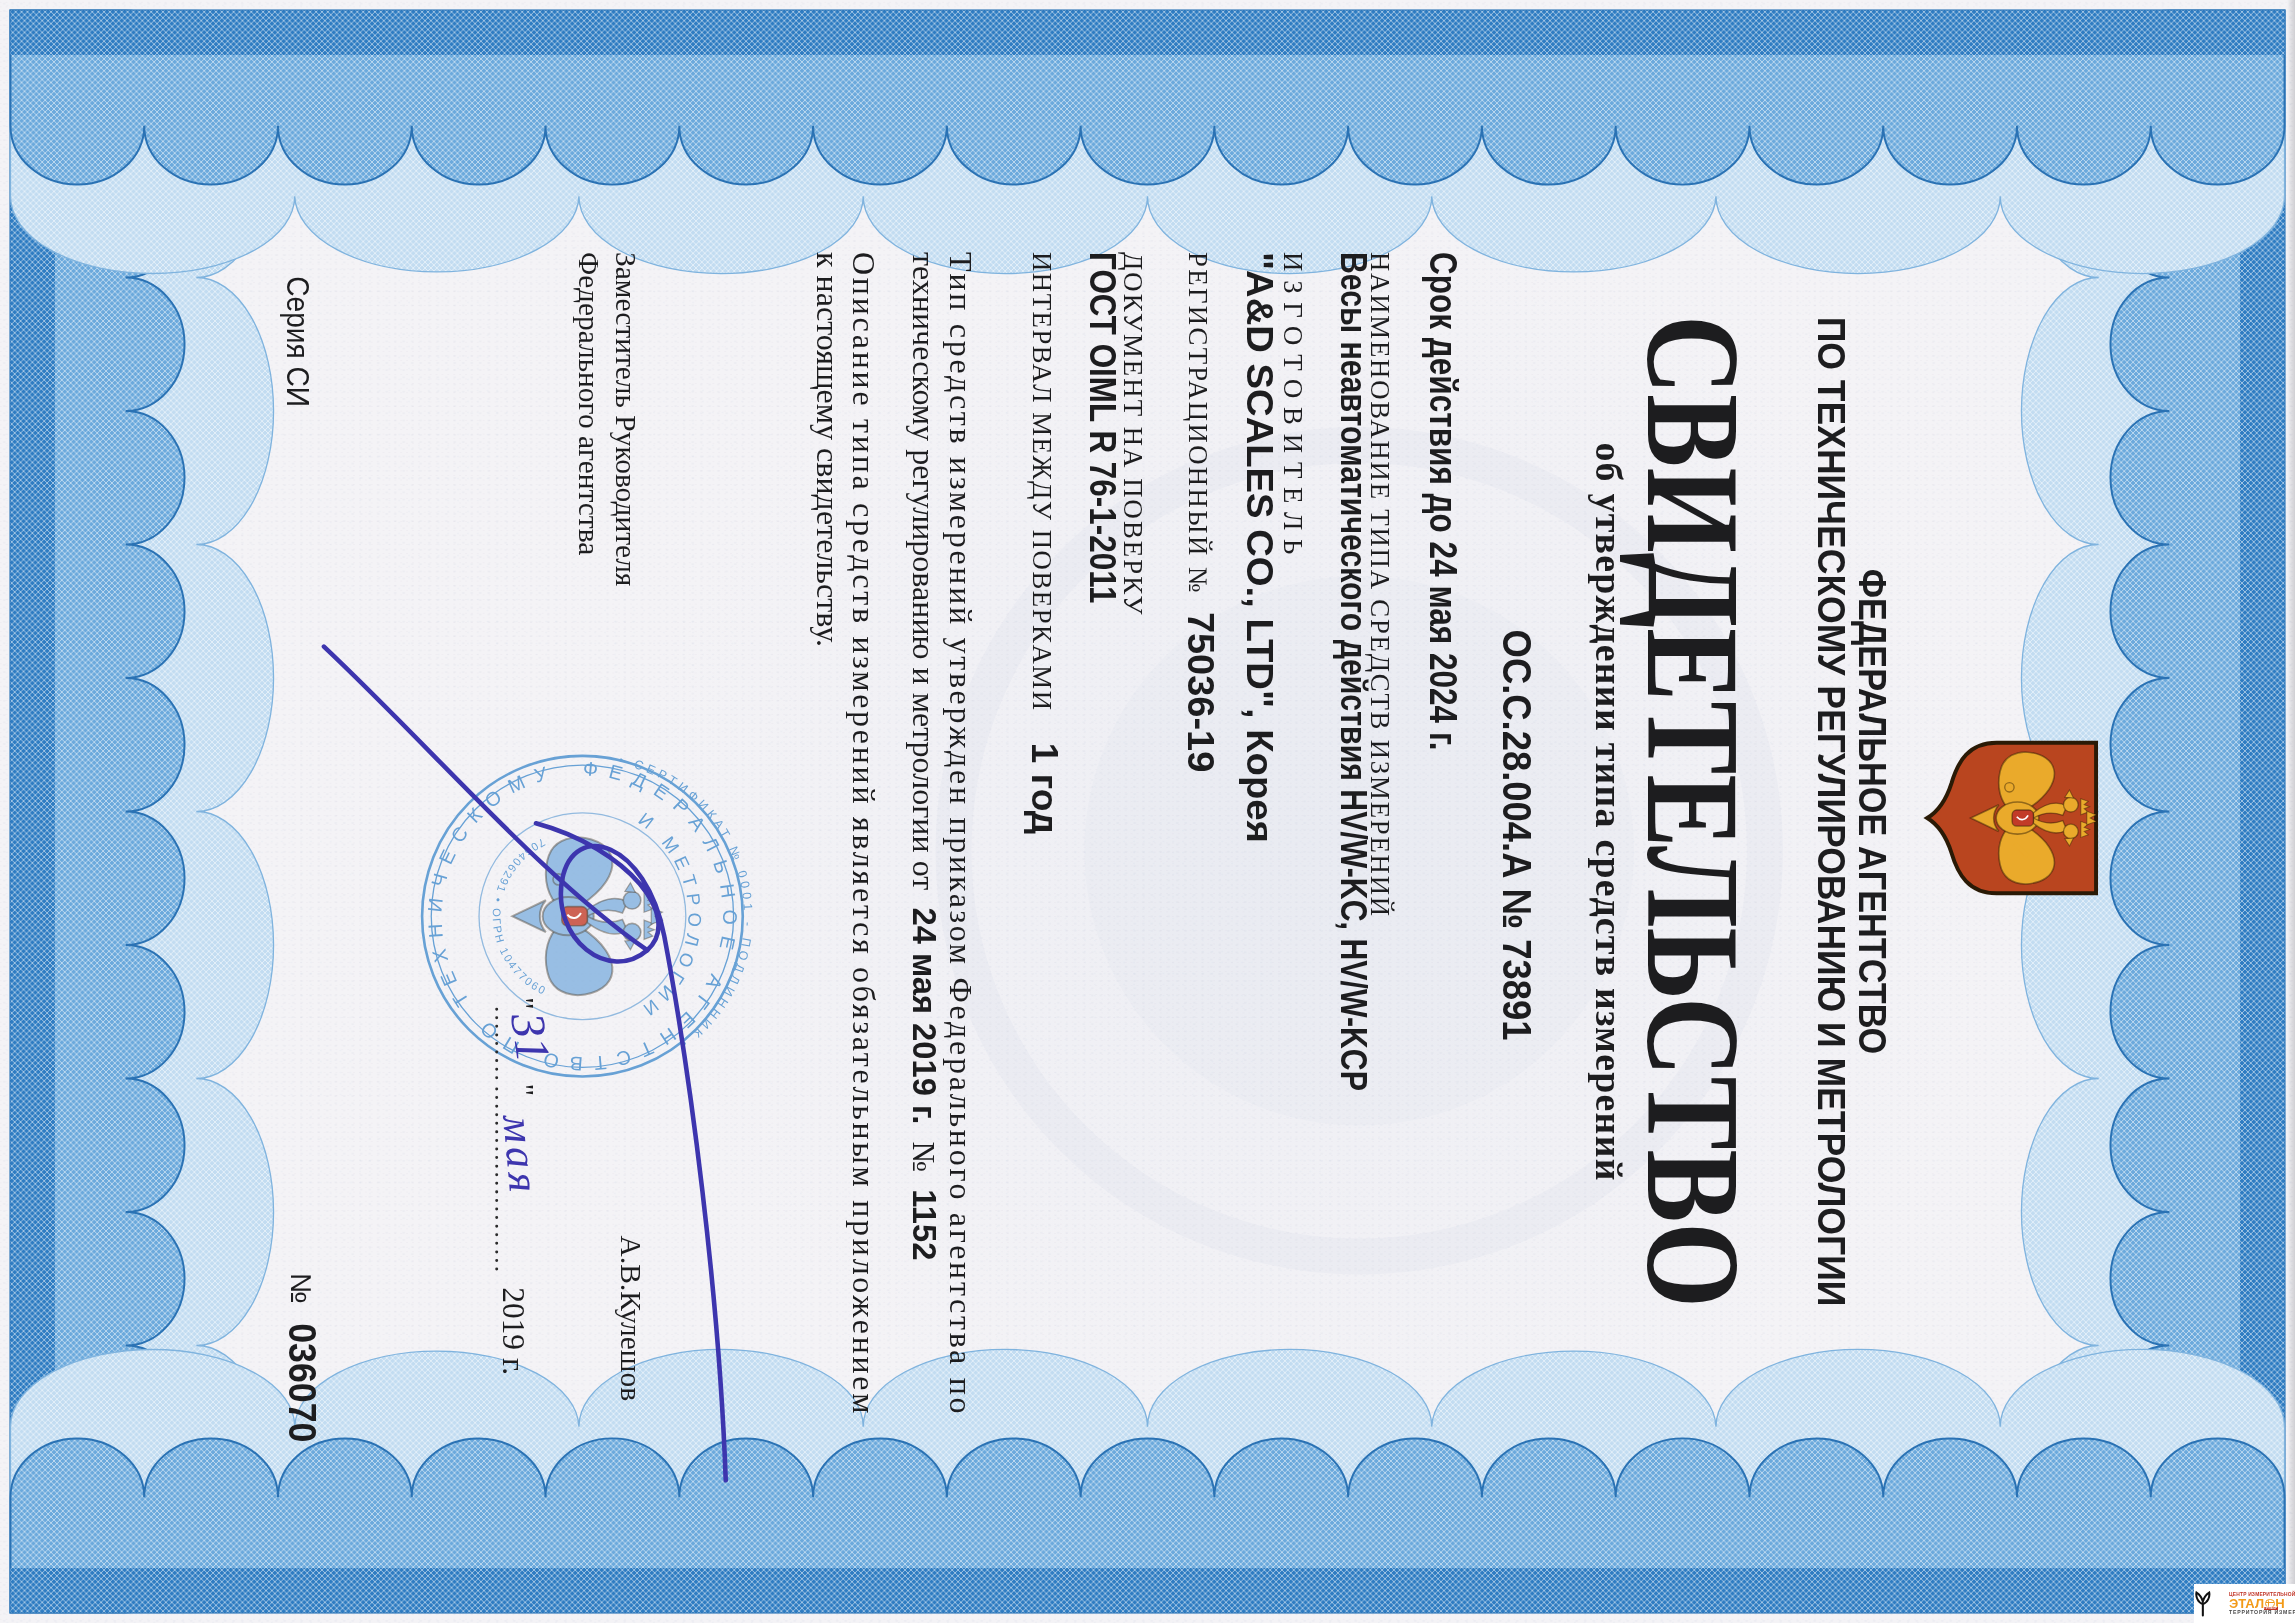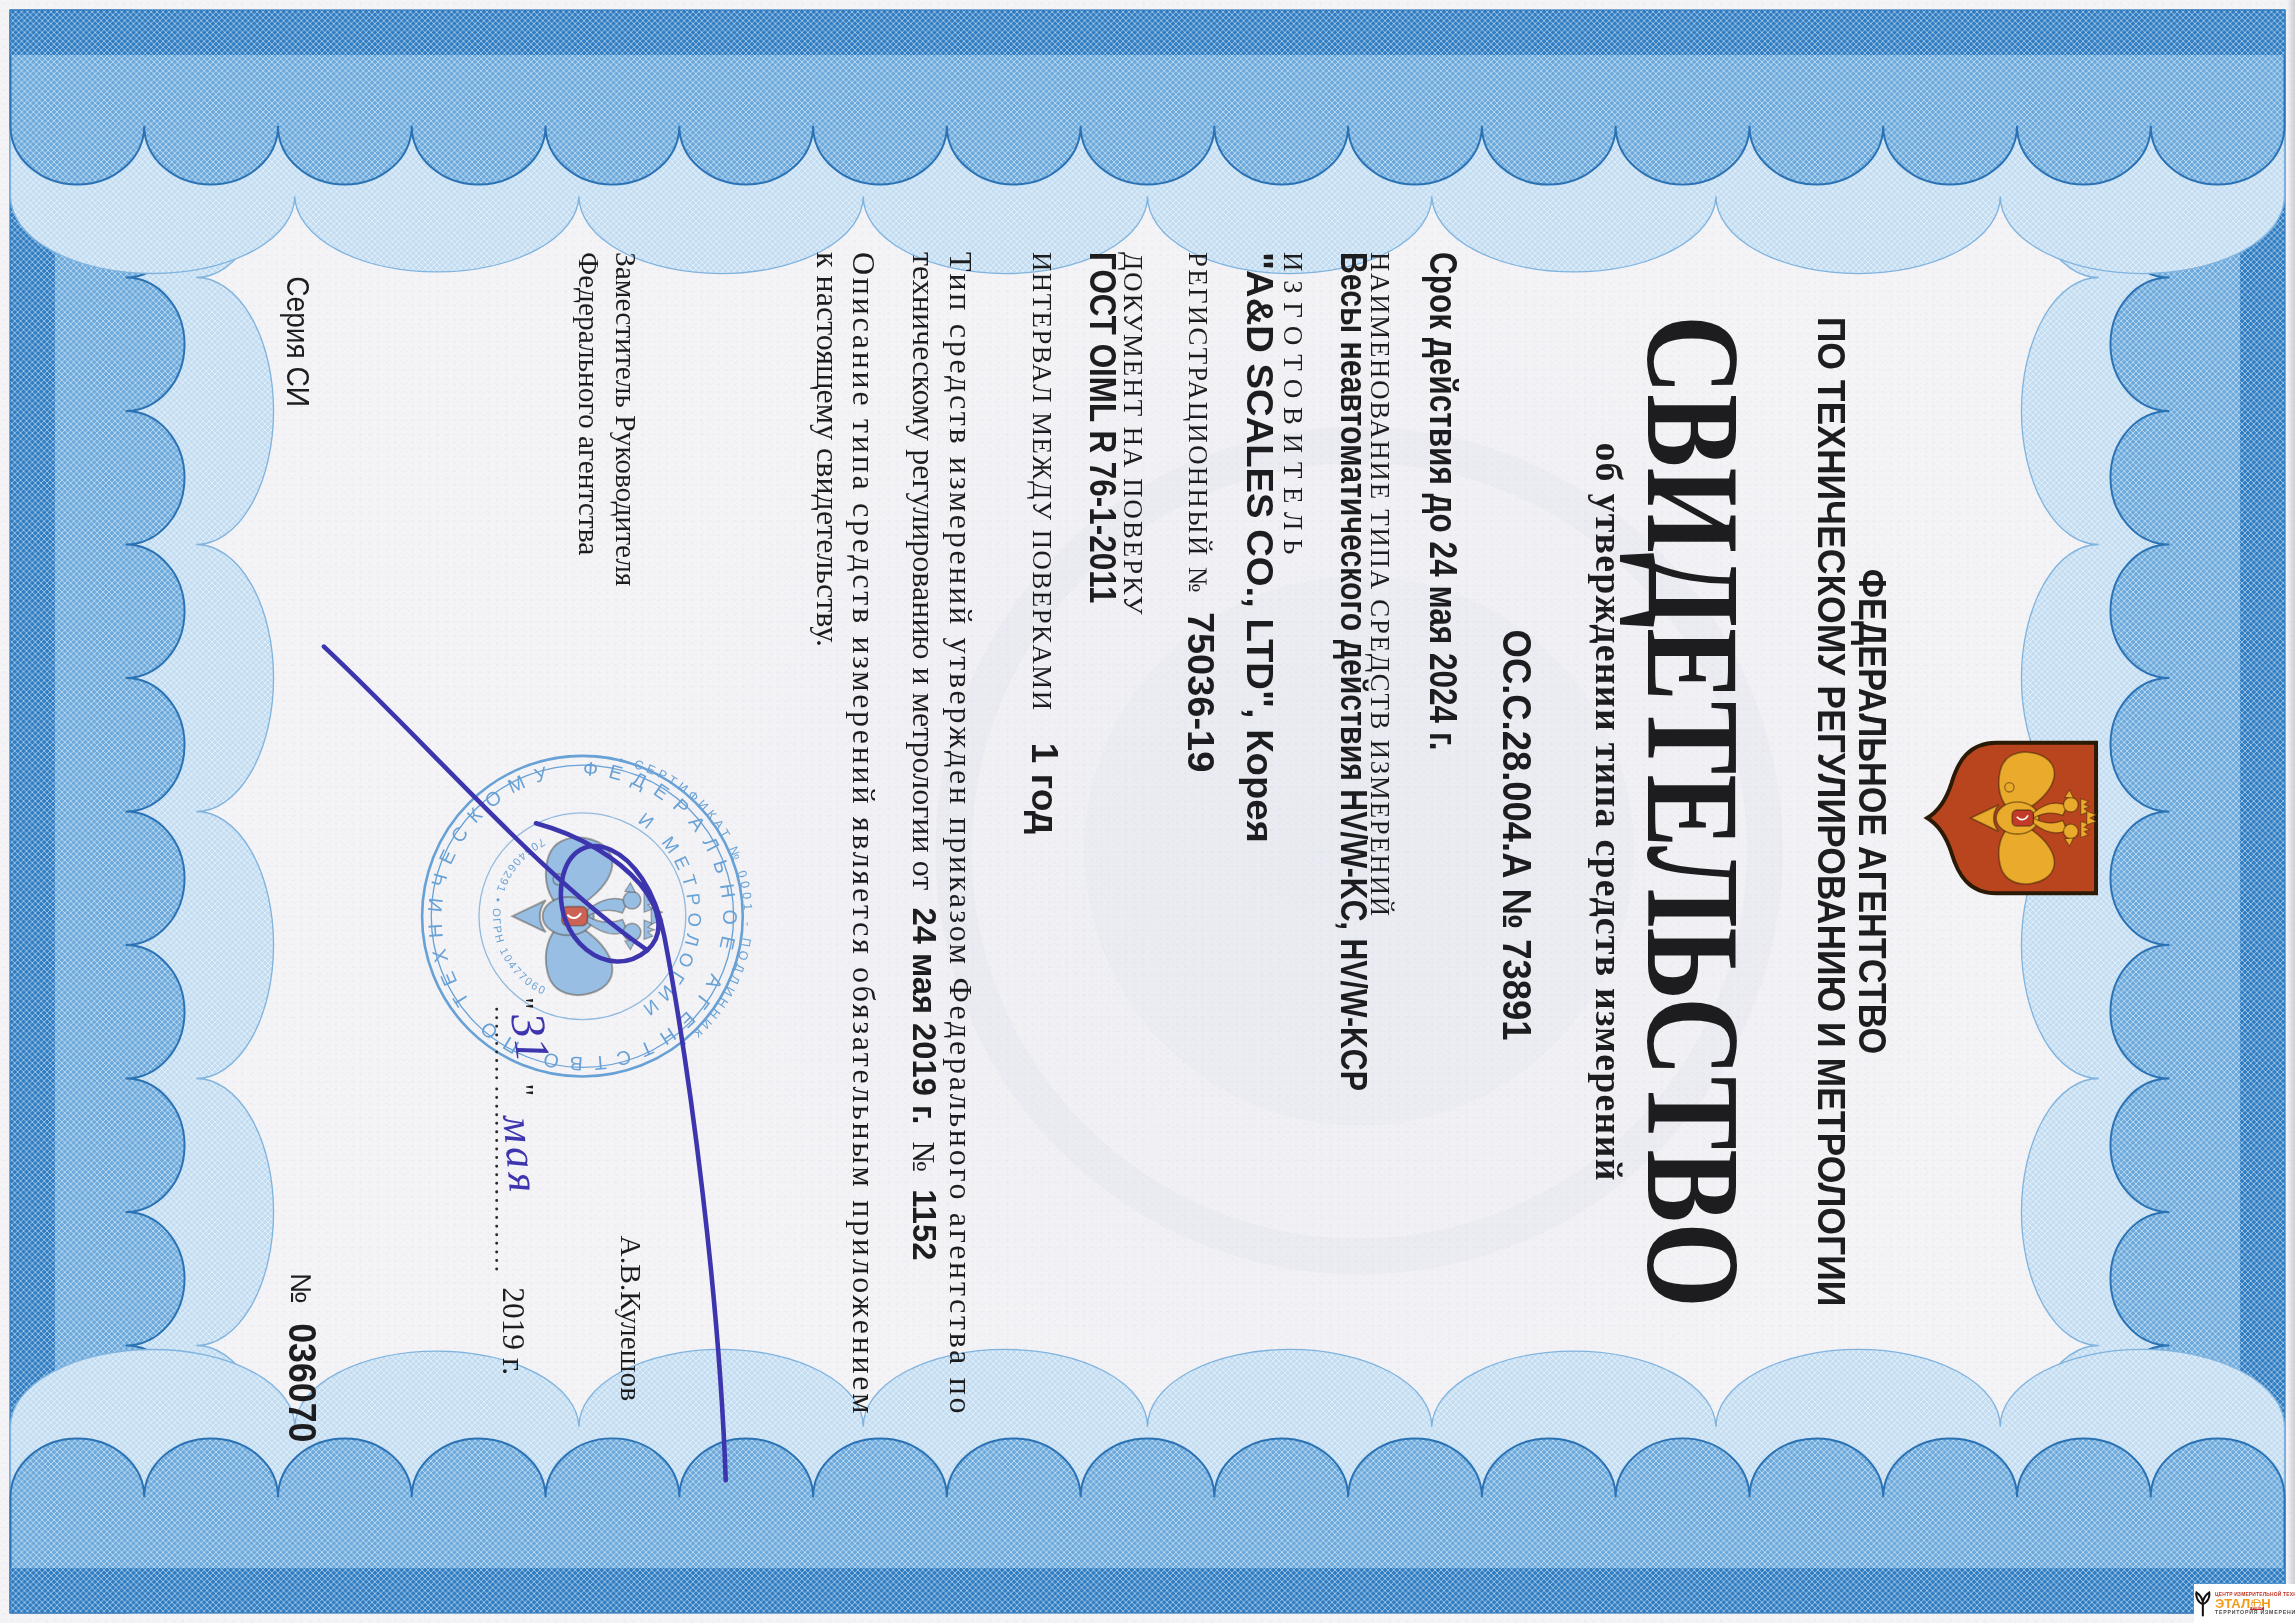--- a/index.html
+++ b/index.html
@@ -17,21 +17,21 @@
         background-size:7.2px 8.5px, 4.6px 5.9px, 11px 9.8px;}
   svg text{fill:#1d1d1f;}
   .tser{font-family:"Liberation Serif","DejaVu Serif",serif;}
   .tserb{font-family:"Liberation Serif","DejaVu Serif",serif;font-weight:bold;}
   .tsanb{font-family:"Liberation Sans","DejaVu Sans",sans-serif;font-weight:bold;}
   .tsan{font-family:"Liberation Sans","DejaVu Sans",sans-serif;}
   .ink{fill:#3d35ae;}
   .stampc{fill:#5c9bd3;}
   
   .scan-logo{position:absolute;left:2194px;top:1584px;width:99px;height:38px;background:#fff;
-      display:flex;align-items:center;gap:4px;padding:0.7px 1.3px;
+      display:flex;align-items:center;gap:18px;padding:0.7px 1.3px;
       font-family:"Liberation Sans","DejaVu Sans",sans-serif;z-index:5;}
   .fork{width:15.7px;height:26px;flex:0 0 auto;}
   .logo-right{display:flex;flex-direction:column;line-height:1.05;}
   .logo-top{color:#c13426;font-size:4.9px;font-weight:700;letter-spacing:0.2px;white-space:nowrap;}
   .logo-brand{color:#f29a18;font-weight:800;font-size:13px;display:flex;align-items:center;line-height:1;}
   .globe{width:9.8px;height:9.8px;border:1.6px solid #f29a18;border-radius:50%;display:inline-block;
          margin:0 0.7px;position:relative;box-sizing:border-box;}
   .globe::before{content:'';position:absolute;left:0;right:0;top:2.6px;border-top:1px solid #f29a18;}
   .globe::after{content:'';position:absolute;top:0;bottom:0;left:2.6px;border-left:1px solid #f29a18;border-radius:50%;}
   .badge{position:absolute;bottom:-2.6px;left:-2px;background:#c13426;color:#fff;font-size:2.9px;

